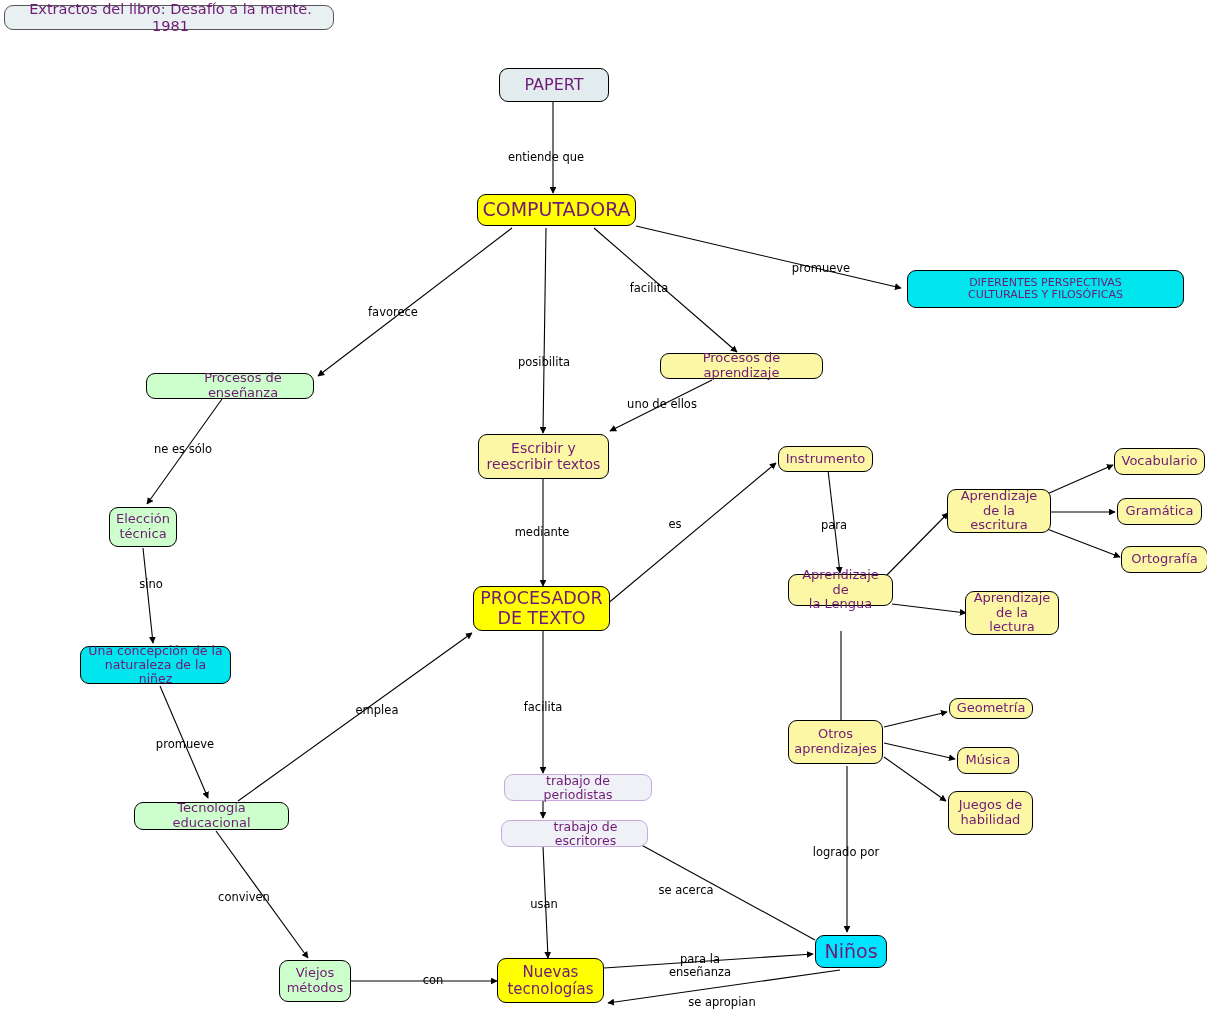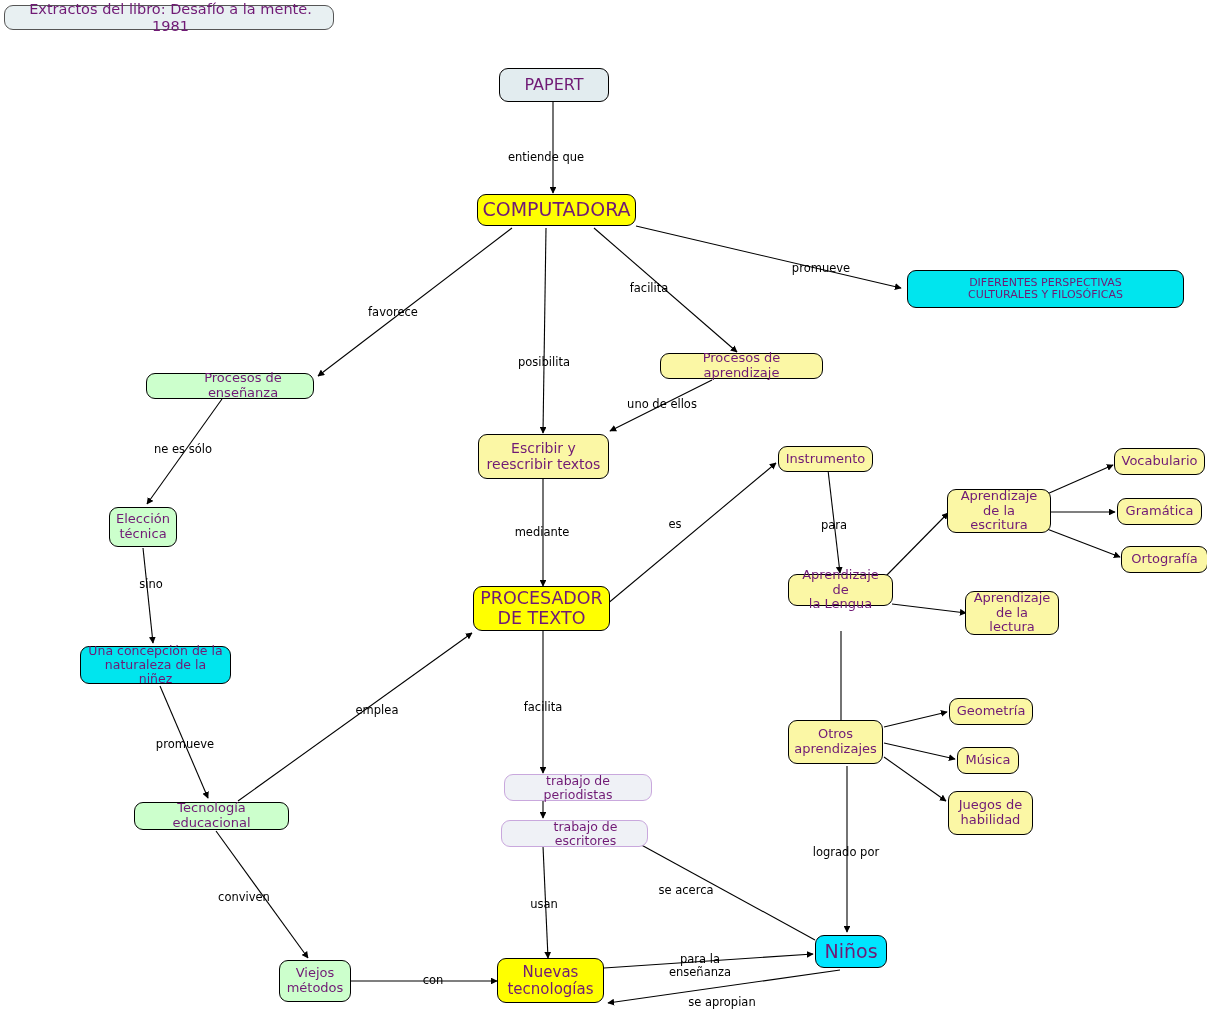--- a/index.html
+++ b/index.html
@@ -231,21 +231,21 @@
 
   <div class="node pale-yellow fs13" style="left:1114px; top:448px; width:91px; height:27px;">Vocabulario</div>
 
   <div class="node pale-yellow fs13" style="left:1117px; top:498px; width:85px; height:27px;">Gramática</div>
 
   <div class="node pale-yellow fs13" style="left:1121px; top:546px; width:87px; height:27px;">Ortografía</div>
 
   <div class="node pale-yellow fs13" style="left:788px; top:720px; width:95px; height:44px;">Otros
 aprendizajes</div>
 
-  <div class="node pale-yellow fs13" style="left:949px; top:698px; width:84px; height:27px;">Geometría</div>
+  <div class="node pale-yellow fs13" style="left:949px; top:698px; width:84px; height:21px;">Geometría</div>
 
   <div class="node pale-yellow fs13" style="left:957px; top:747px; width:62px; height:27px;">Música</div>
 
   <div class="node pale-yellow fs13" style="left:948px; top:791px; width:85px; height:44px;">Juegos de
 habilidad</div>
 
   <div class="node cyan2 fs19" style="left:815px; top:935px; width:72px; height:33px;">Niños</div>
 
   <div class="edge-label" style="left:546px; top:158px;">entiende que</div>
 

